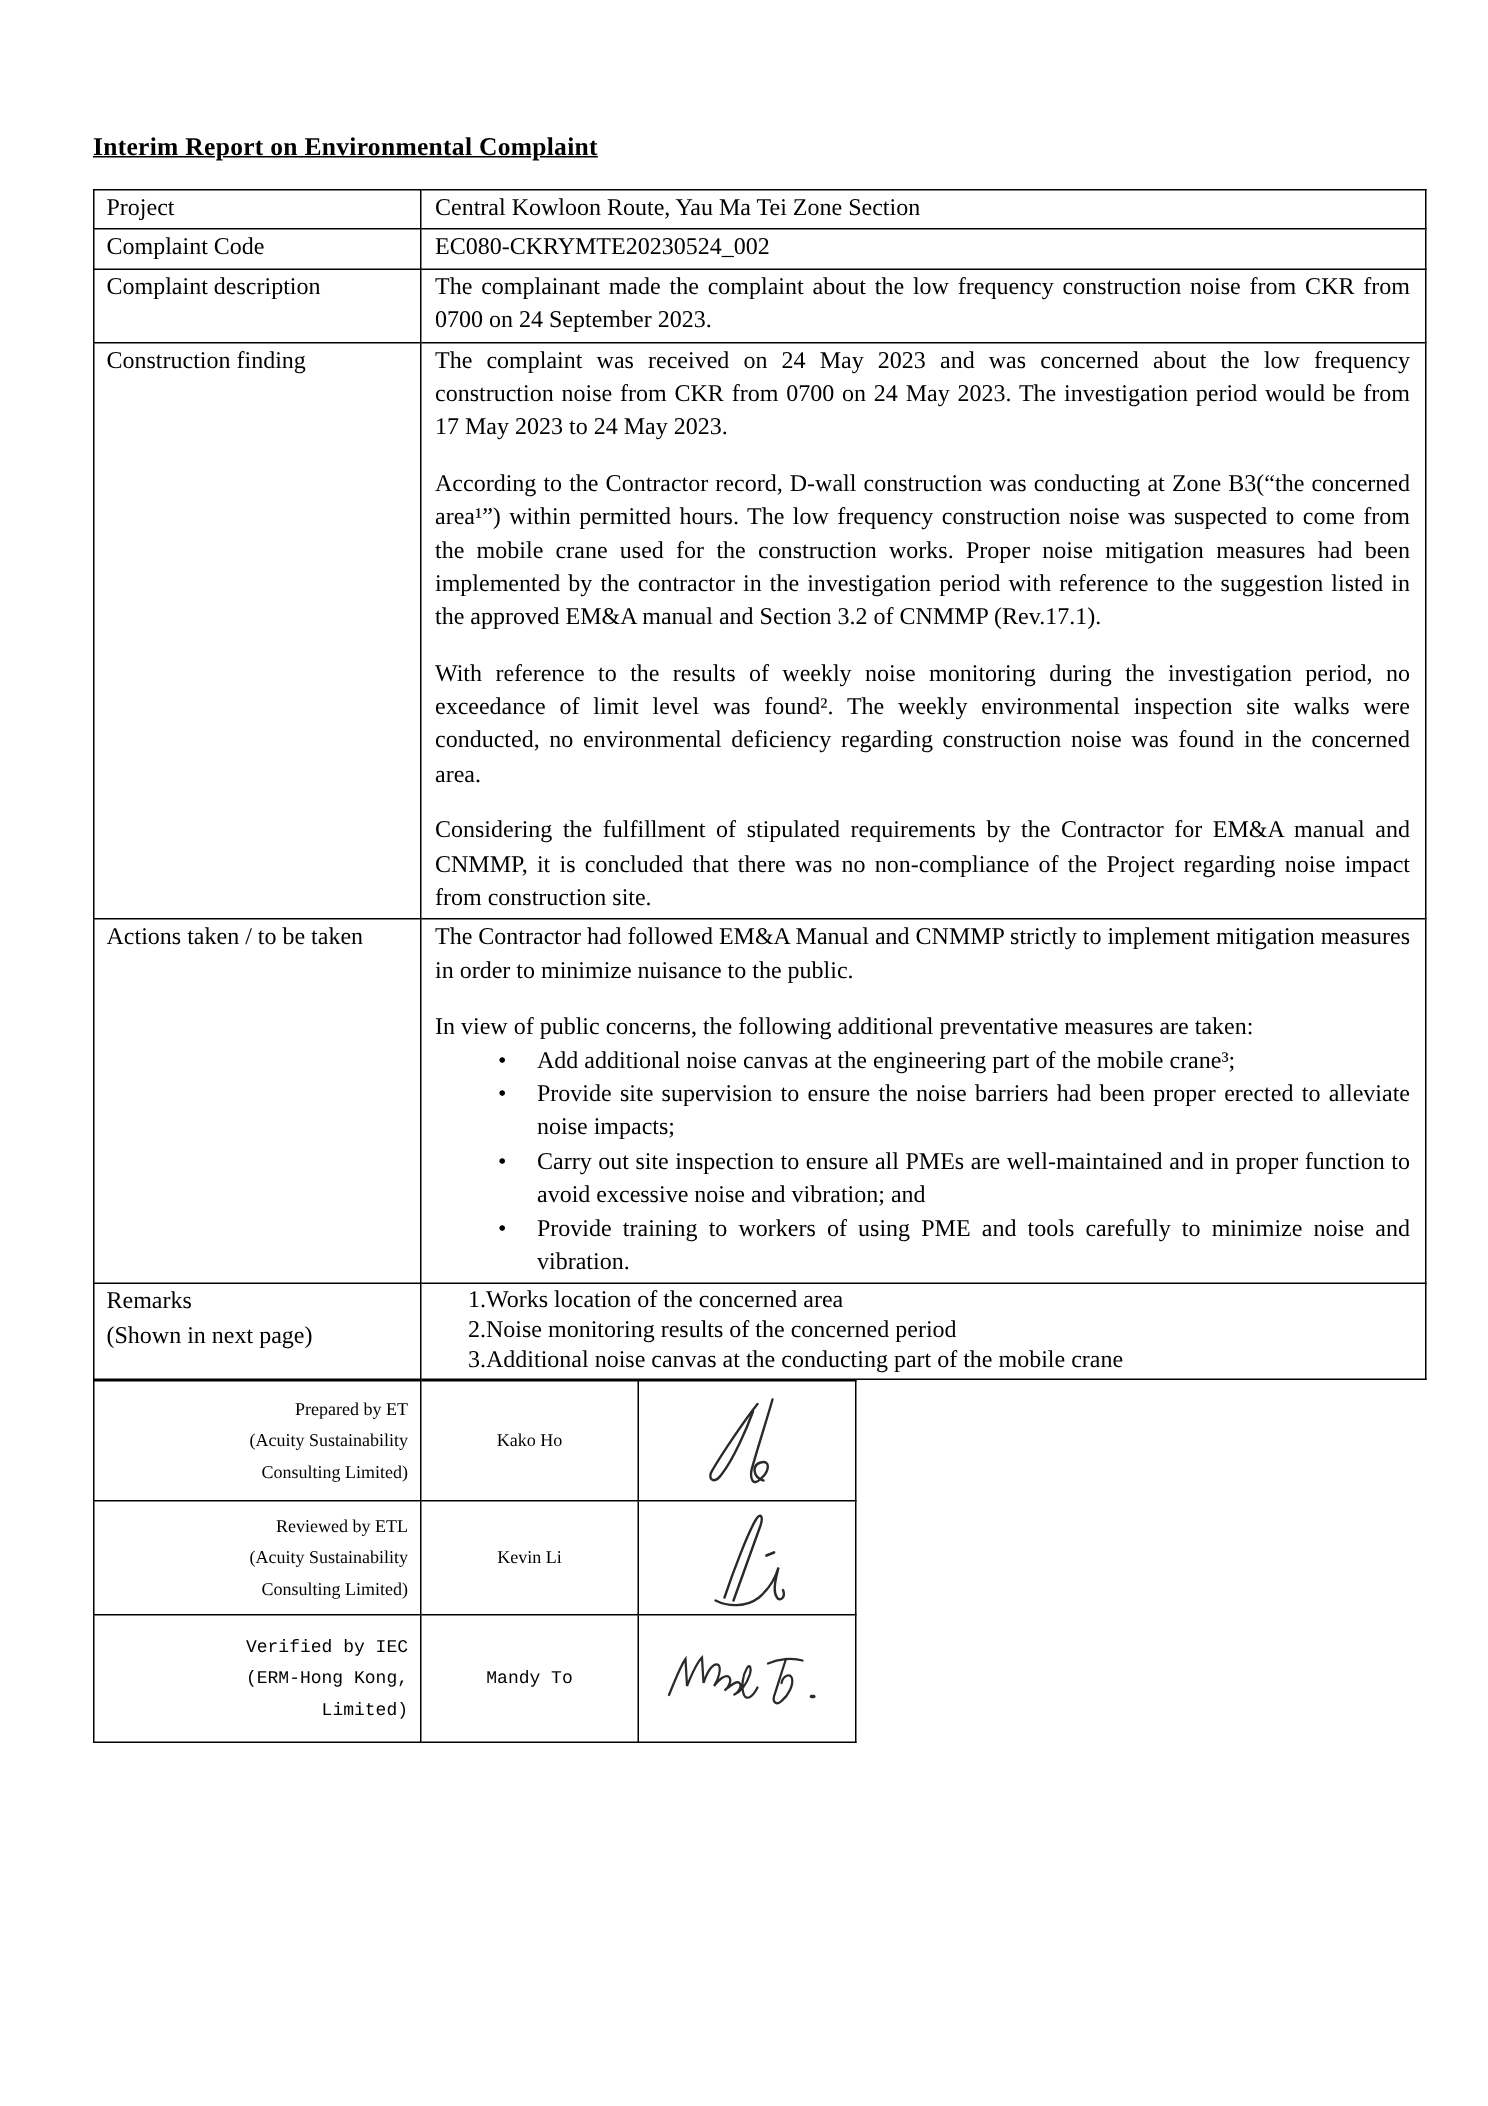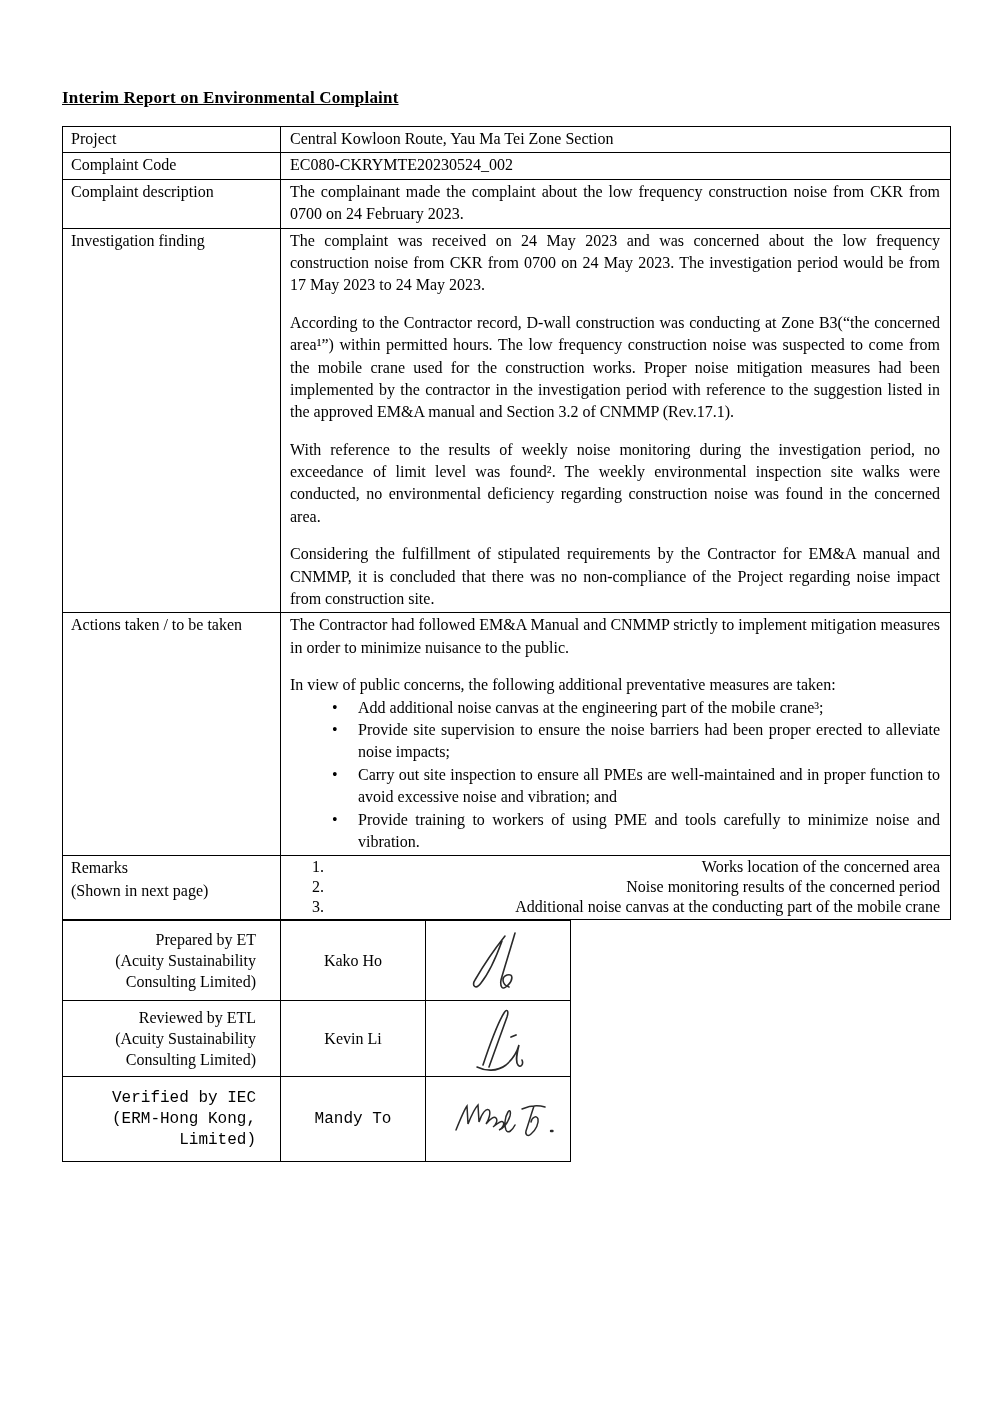--- a/index.html
+++ b/index.html
@@ -52,31 +52,31 @@
     left: -10px;
     top: 0;
   }
   .remarks-cell { line-height: 20px; }
   .remark-item { display: flex; line-height: 20px; }
   .remark-num {
     width: 34px;
     padding-left: 22px;
     flex: 0 0 auto;
   }
-  .remark-text { flex: 1; text-align: right; }
+  .remark-text { flex: 1; }
   .pre-line { white-space: pre-line; }
   .sig-table {
     width: 508px;
     table-layout: fixed;
   }
   .sig-table td {
     border: 1px solid #000000;
-    font-size: 16px;
+    font-size: 12px;
     line-height: 21px;
-    padding: 2px 24px;
+    padding: 2px 8px;
     vertical-align: middle;
   }
   .sig-lbl { text-align: right; white-space: pre-line; }
   .sig-name { text-align: center; }
   .sig-img { text-align: center; padding: 0; }
   .sig-img svg { display: block; margin: 0 auto; }
   .sr1 { height: 80px; }
   .sr2 { height: 76px; }
   .sr3 { height: 85px; font-family: Liberation Mono, monospace; }
   .sr4 { height: 28px; }
@@ -98,25 +98,25 @@
       <tr>
         <td class="lbl">Project</td>
         <td class="val">Central Kowloon Route, Yau Ma Tei Zone Section</td>
       </tr>
       <tr>
         <td class="lbl">Complaint Code</td>
         <td class="val">EC080-CKRYMTE20230524_002</td>
       </tr>
       <tr>
         <td class="lbl">Complaint description</td>
-        <td class="val just">The complainant made the complaint about the low frequency construction noise from CKR from 0700 on 24 February 2023.</td>
-      </tr>
-
-      <tr>
-        <td class="lbl">Investigation finding</td>
+        <td class="val just">The complainant made the complaint about the low frequency construction noise from CKR from 0700 on 24 September 2023.</td>
+      </tr>
+
+      <tr>
+        <td class="lbl">Construction finding</td>
         <td class="val">
           <p>The complaint was received on 24 May 2023 and was concerned about the low frequency construction noise from CKR from 0700 on 24 May 2023. The investigation period would be from 17 May 2023 to 24 May 2023.</p>
           <p>According to the Contractor record, D-wall construction was conducting at Zone B3(“the concerned area¹”) within permitted hours. The low frequency construction noise was suspected to come from the mobile crane used for the construction works. Proper noise mitigation measures had been implemented by the contractor in the investigation period with reference to the suggestion listed in the approved EM&amp;A manual and Section 3.2 of CNMMP (Rev.17.1).</p>
           <p>With reference to the results of weekly noise monitoring during the investigation period, no exceedance of limit level was found². The weekly environmental inspection site walks were conducted, no environmental deficiency regarding construction noise was found in the concerned area.</p>
           <p>Considering the fulfillment of stipulated requirements by the Contractor for EM&amp;A manual and CNMMP, it is concluded that there was no non-compliance of the Project regarding noise impact from construction site.</p>
         </td>
       </tr>
 
       <tr>
         <td class="lbl">Actions taken / to be taken</td>

